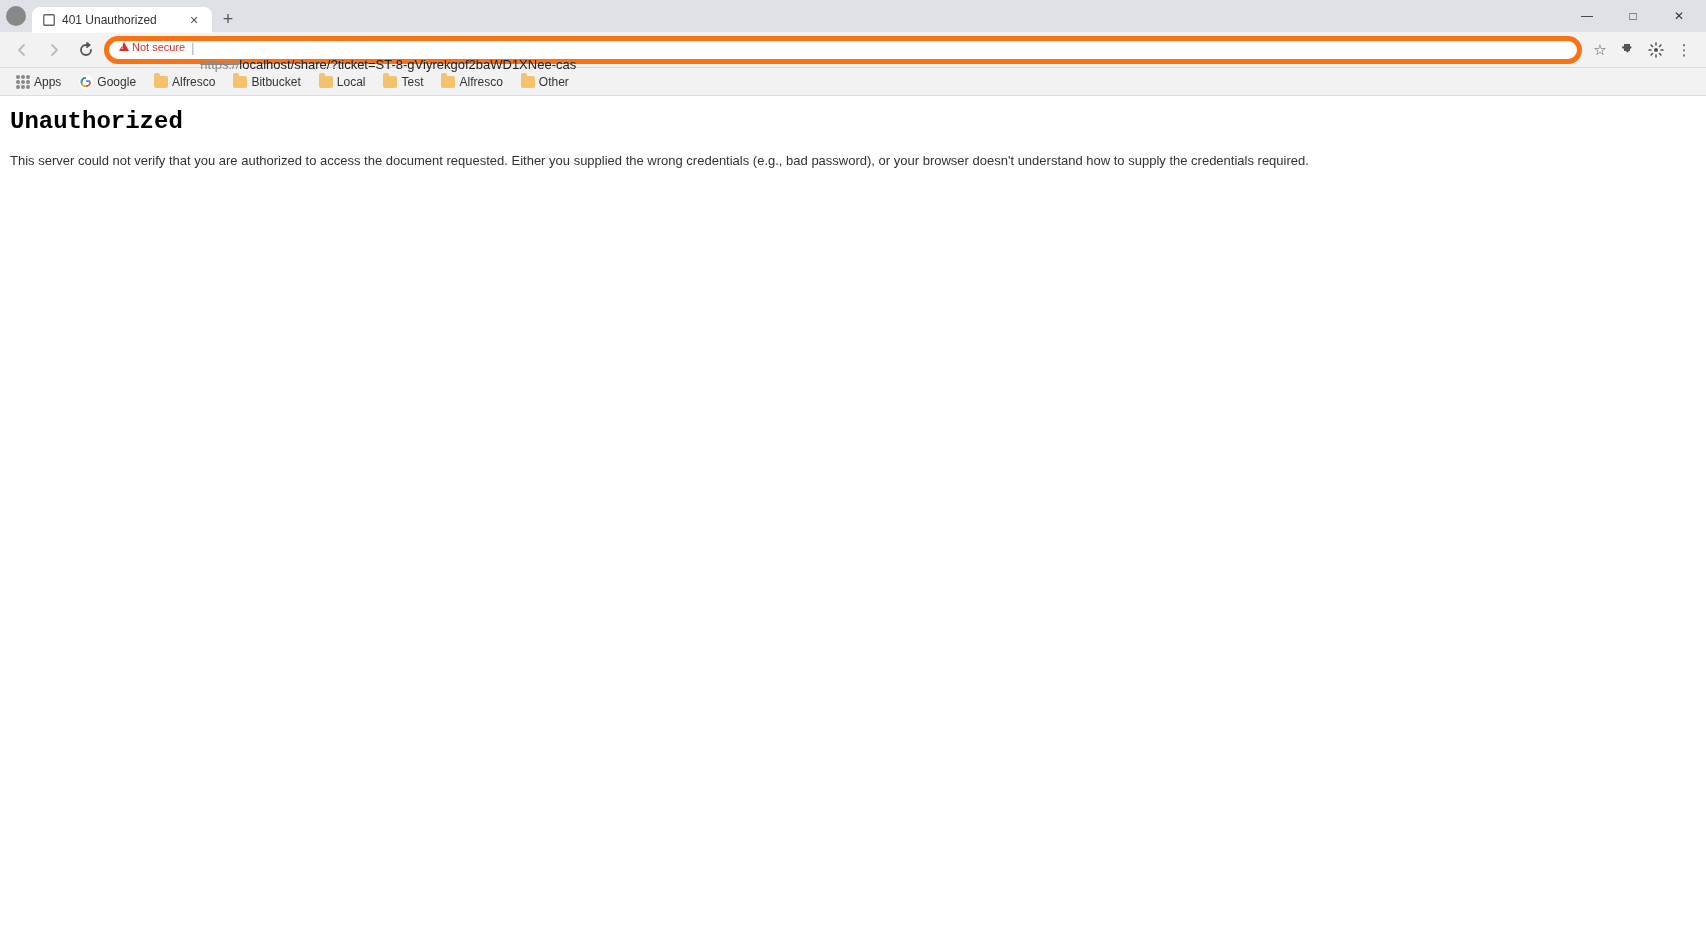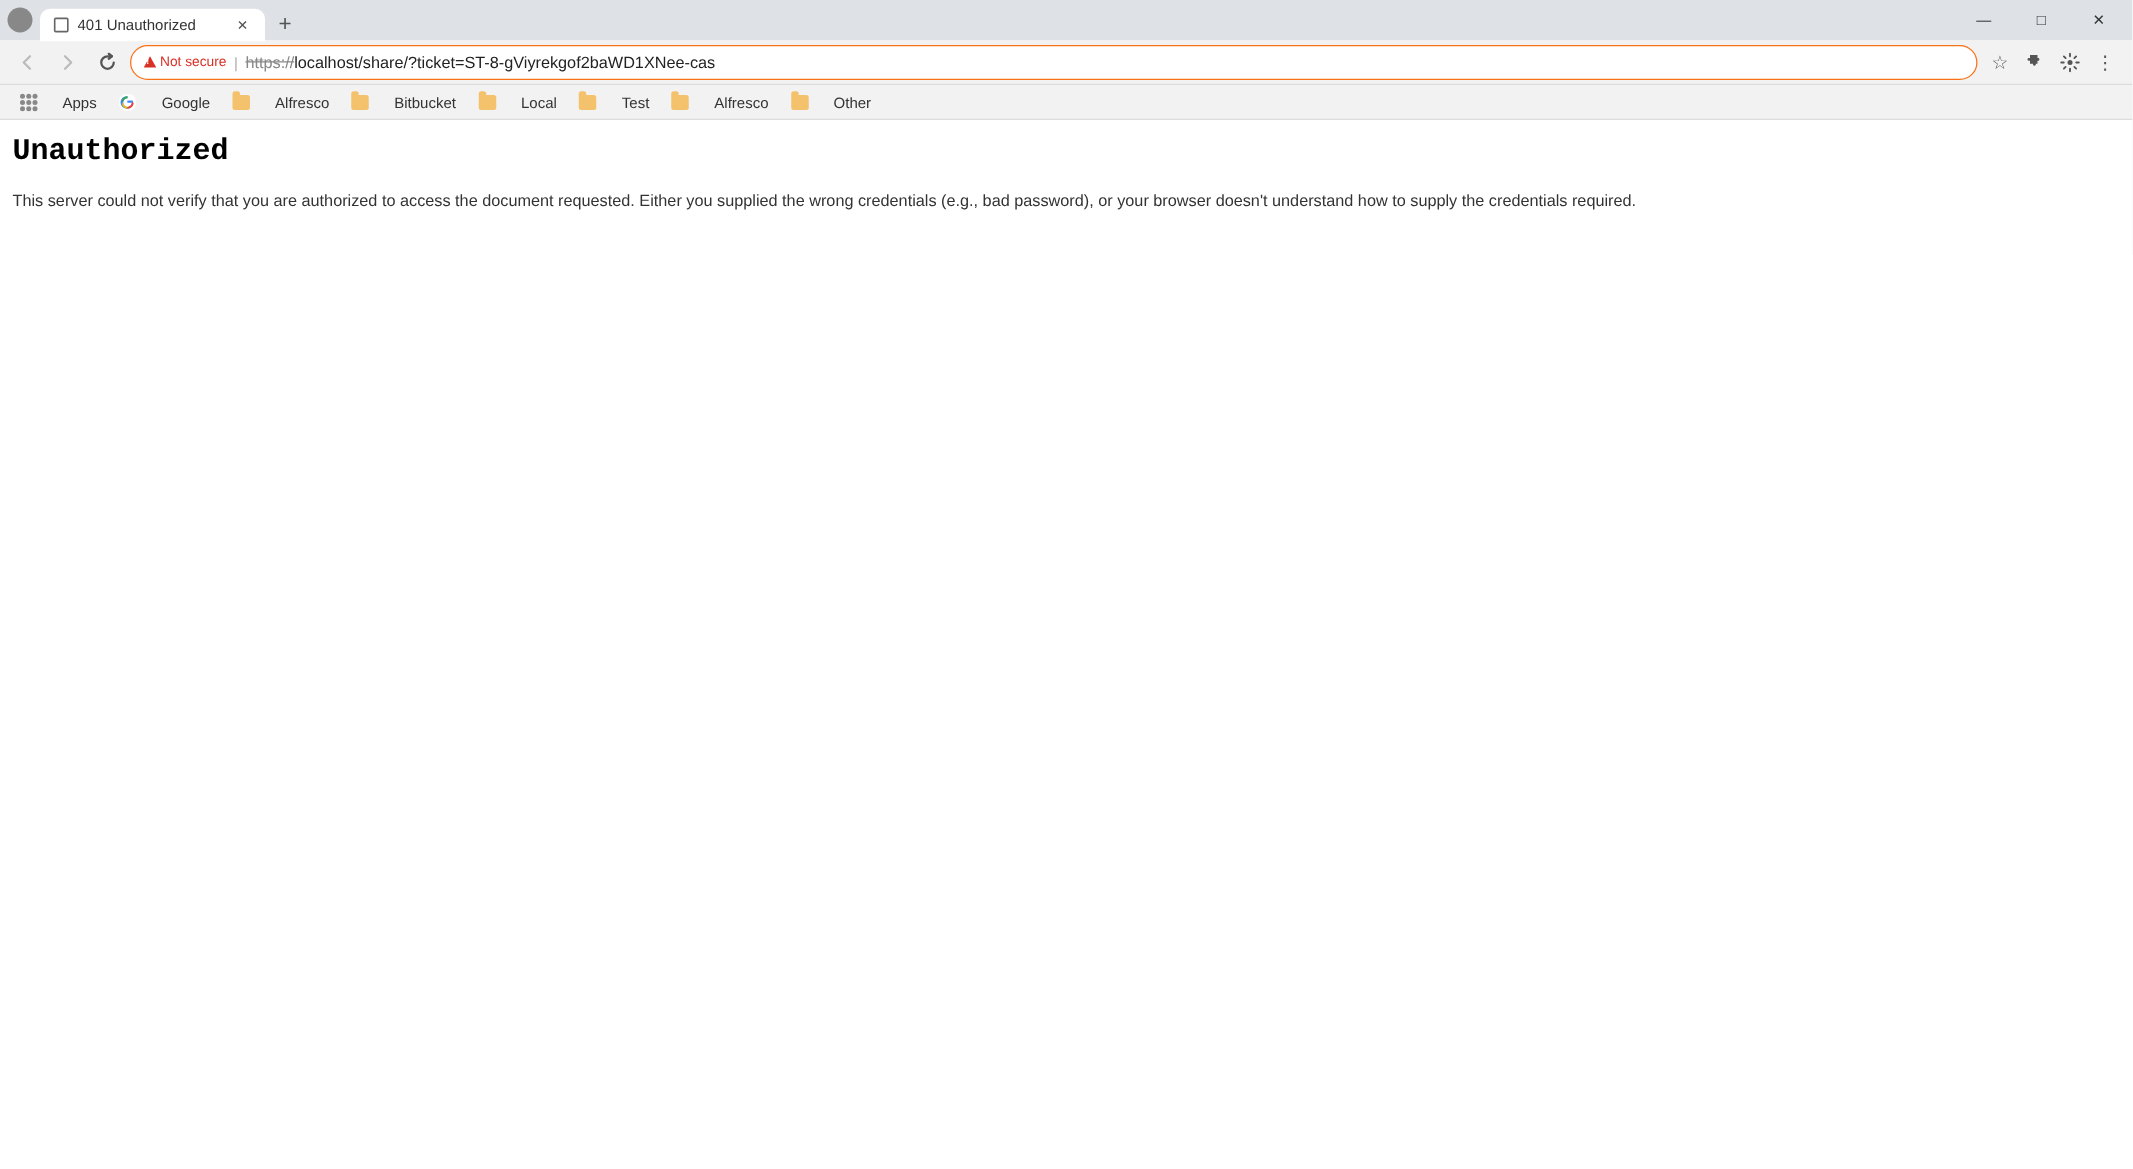--- a/index.html
+++ b/index.html
@@ -85,24 +85,24 @@
       width: 28px; height: 28px;
       border-radius: 50%;
       display: flex; align-items: center; justify-content: center;
       color: #555; font-size: 14px; cursor: pointer;
     }
     .nav-btn.disabled { color: #bbb; cursor: default; }
     .address-bar-wrap {
       flex: 1;
       height: 28px;
       background: white;
-      border: 1px solid #f97316;
+      border: 5px solid #f97316;
       border-radius: 14px;
       display: flex;
-      align-items: center;
+      align-items: flex-start;
       padding: 0 10px;
       gap: 6px;
     }
     .security-badge {
       display: flex; align-items: center; gap: 3px;
       font-size: 11px; color: #d93025; white-space: nowrap;
     }
     .security-triangle {
       width: 0; height: 0;
       border-left: 5px solid transparent;
@@ -114,20 +114,21 @@
       content: '!';
       position: absolute;
       top: 1px; left: -3px;
       font-size: 7px; font-weight: bold; color: white;
     }
     .url-separator { color: #aaa; font-size: 12px; }
     .url-text {
       flex: 1;
       font-size: 13px;
       color: #222;
+      margin-top: 16px;
     }
     .url-strikethrough {
       text-decoration: line-through;
       color: #888;
     }
     .nav-right-btns {
       display: flex; align-items: center;
     }
     .nav-icon-btn {
       width: 28px; height: 28px;
@@ -140,21 +141,21 @@
     .bookmarks-bar {
       background: #f2f2f2;
       height: 28px;
       display: flex;
       align-items: center;
       padding: 0 8px;
       gap: 2px;
       border-bottom: 1px solid #ddd;
     }
     .bookmark-item {
-      display: flex; align-items: center; gap: 20px;
+      display: flex; align-items: center; gap: 4px;
       padding: 2px 8px;
       border-radius: 3px;
       font-size: 12px; color: #333; cursor: pointer;
       white-space: nowrap;
     }
     .bm-folder {
       width: 14px; height: 12px;
       background: #f4c26d;
       border-radius: 0 2px 2px 2px;
       position: relative;

